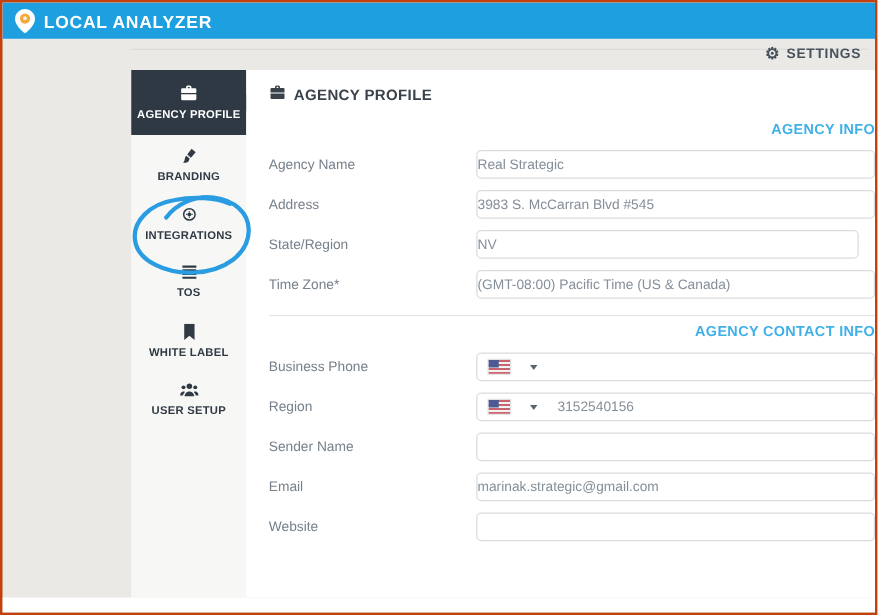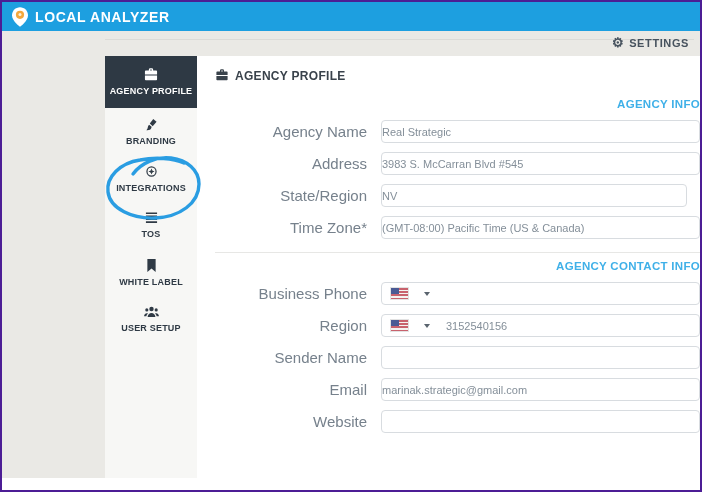--- a/index.html
+++ b/index.html
@@ -1,19 +1,19 @@
 <!DOCTYPE html>
 <html><head>
 <meta charset="utf-8">
 <style>
   * { margin:0; padding:0; box-sizing:border-box; }
   html,body { background:#cfcfcf; font-family:"Liberation Sans", sans-serif; }
   .window {
     position:relative; width:702px; height:492px;
-    border:2px solid #4c1d95; background:#eae9e5; overflow:hidden;
+    border:2px solid #c2410c; background:#eae9e5; overflow:hidden;
   }
   
   .topbar {
     position:absolute; left:0; top:0; right:0; height:29px;
     background:#1d9fe0; display:flex; align-items:center; padding-left:10px; gap:7px;
   }
   .brand-title { color:#fff; font-size:14px; font-weight:700; letter-spacing:.6px; }
   .logo-pin { display:flex; align-items:center; }
   
   .topline { position:absolute; left:103px; top:37px; right:6px; height:1px; background:#dcdbd7; }
@@ -42,21 +42,21 @@
   
   .panel {
     position:absolute; left:195px; top:54px; right:0; height:422px;
     background:#fff; padding:12px 0 0 18px; overflow:hidden;
   }
   .page-title-row { display:flex; align-items:center; gap:6px; height:16px; margin-bottom:14px; }
   .page-title { font-size:12px; font-weight:700; color:#39424b; letter-spacing:.3px; }
   .section-heading { font-size:11.5px; font-weight:700; color:#3fb0e8; letter-spacing:.3px; height:13px; margin-bottom:9px;text-align:right; }
   .form-row { display:flex; align-items:center; margin-bottom:9px; }
   .field-label {
-    flex:0 0 152px; text-align:right; font-size:15px; color:#76818c; margin-right:14px;
+    flex:0 0 152px; font-size:11px; color:#76818c; margin-right:14px;
   }
   .text-input {
     flex:1; min-width:0; height:23px; border:1px solid #d8dce0; border-radius:4px;
     background:#fff; font-size:11px; color:#848f99; padding:0 0;
     font-family:"Liberation Sans", sans-serif; outline:none;
   }
   .text-input.short { margin-right:13px; }
   .phone-box { display:flex; align-items:center; gap:16px; padding:0 9px; }
   .phone-value { color:#848f99; font-size:11px; }
   .flag {

